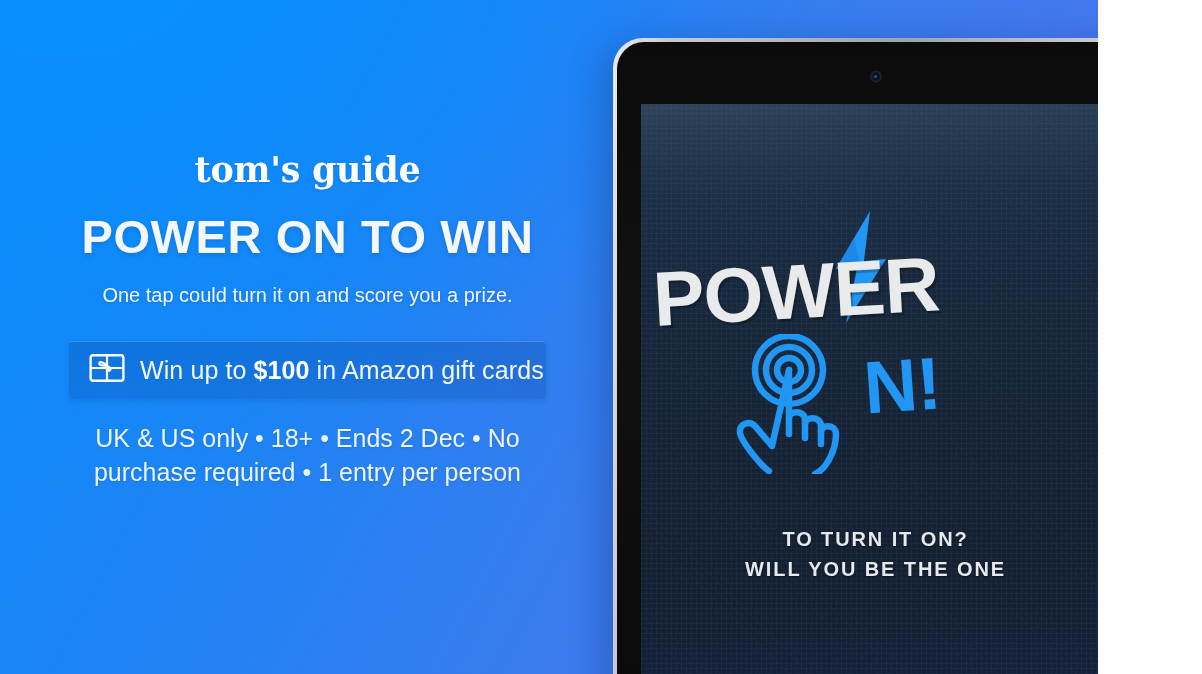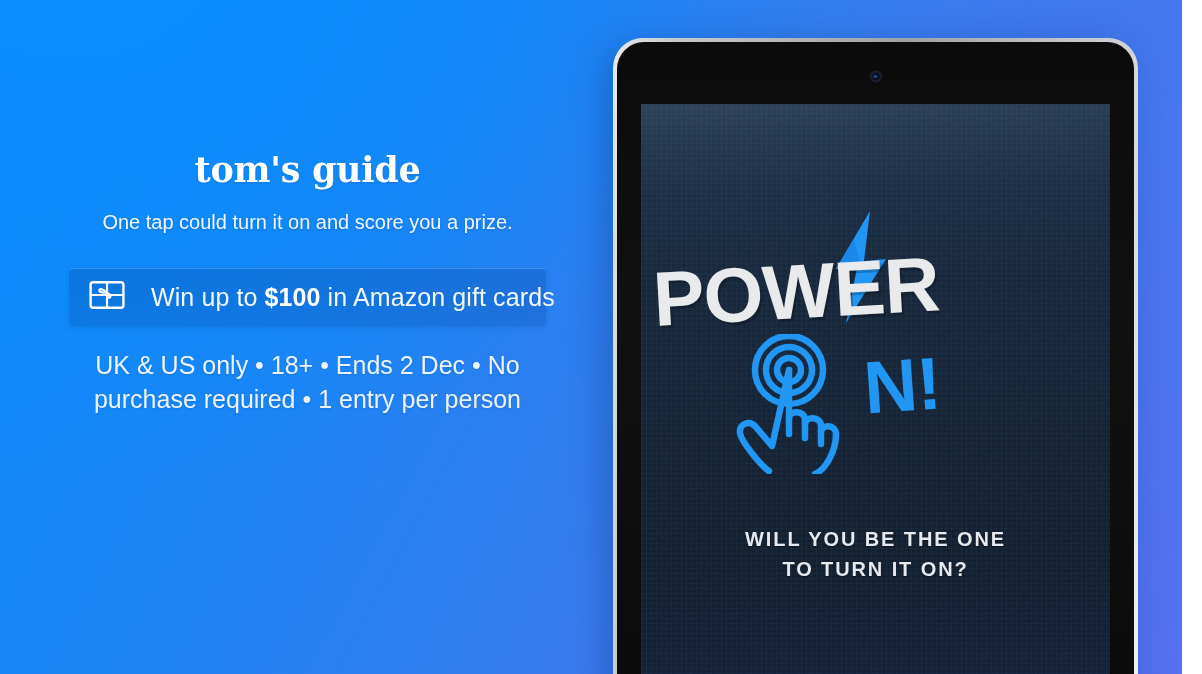--- a/index.html
+++ b/index.html
@@ -6,21 +6,21 @@
 
   html, body {
     width:1202px; height:674px;
     overflow:hidden;
     font-family:"Liberation Sans", sans-serif;
   }
 
   
   #promo-stage {
     position:relative;
-    width:1182px; height:674px;
+    width:1098px; height:674px;
     background:
       radial-gradient(ellipse 1100px 900px at 6% -10%,
         #0a90ff 0%, #0a8cfd 18%, rgba(10,140,253,0) 62%),
       linear-gradient(118deg, #0b8cfc 0%, #1f83f4 34%, #3a7bee 62%, #5570ee 100%);
     overflow:hidden;
   }
 
   
   #left-panel {
     position:absolute;
@@ -63,21 +63,21 @@
     text-shadow:0 1px 3px rgba(0,40,110,0.18);
   }
 
   
   #prize-badge {
     position:relative;
     margin-top:32px;
     width:477px; height:58px;
     display:flex;
     align-items:center;
-    gap:26px;
+    gap:15px;
     padding-left:20px;
     border-radius:4px;
     background:linear-gradient(180deg,
        rgba(6,70,160,0.30) 0%,
        rgba(6,66,154,0.26) 55%,
        rgba(6,62,150,0.22) 100%);
     border-top:1px solid rgba(150,200,255,0.33);
     box-shadow:0 2px 5px rgba(0,35,95,0.13);
   }
   #prize-badge .gift-icon { flex:0 0 auto; display:block; }
@@ -206,20 +206,21 @@
 </style>
 </head>
 <body>
 
 <div id="promo-stage">
 
   <div id="left-panel">
 
     <div id="brand-logo">tom's guide</div>
 
+    <h1 id="headline">POWER ON TO WIN</h1>
 
     <p id="subhead">One tap could turn it on and score you a prize.</p>
 
     <div id="prize-badge">
       <span class="gift-icon">
         <svg width="36" height="30" viewBox="0 0 36 30" fill="none">
           <rect x="1.6" y="2.2" width="32.8" height="25.6" rx="2.6" stroke="#ffffff" stroke-width="2.4"></rect>
           <line x1="18" y1="2.2" x2="18" y2="27.8" stroke="#ffffff" stroke-width="2.2"></line>
           <line x1="1.6" y1="15" x2="34.4" y2="15" stroke="#ffffff" stroke-width="2.2"></line>
           <path d="M18 12.6c-3.3-3.0-6.6-4.4-7.6-2.6-0.9 1.7 1.9 2.9 7.6 2.6z" stroke="#ffffff" stroke-width="2.1" fill="none" stroke-linejoin="round"></path>
@@ -266,20 +267,20 @@
               <path d="M78 90 C78 82 94 82 94 92 L94 110"></path>
               <path d="M94 98 C94 90 109 90 109 100
                        C109 118 98 136 88 140"></path>
             </svg>
           </span>
 
           <div id="word-on">N!</div>
         </div>
 
         <div id="screen-caption">
+          <div>TO TURN IT ON?</div>
           <div>WILL YOU BE THE ONE</div>
-          <div>TO TURN IT ON?</div>
         </div>
       </div>
     </div>
   </div>
 
 </div>
 
 </body></html>

